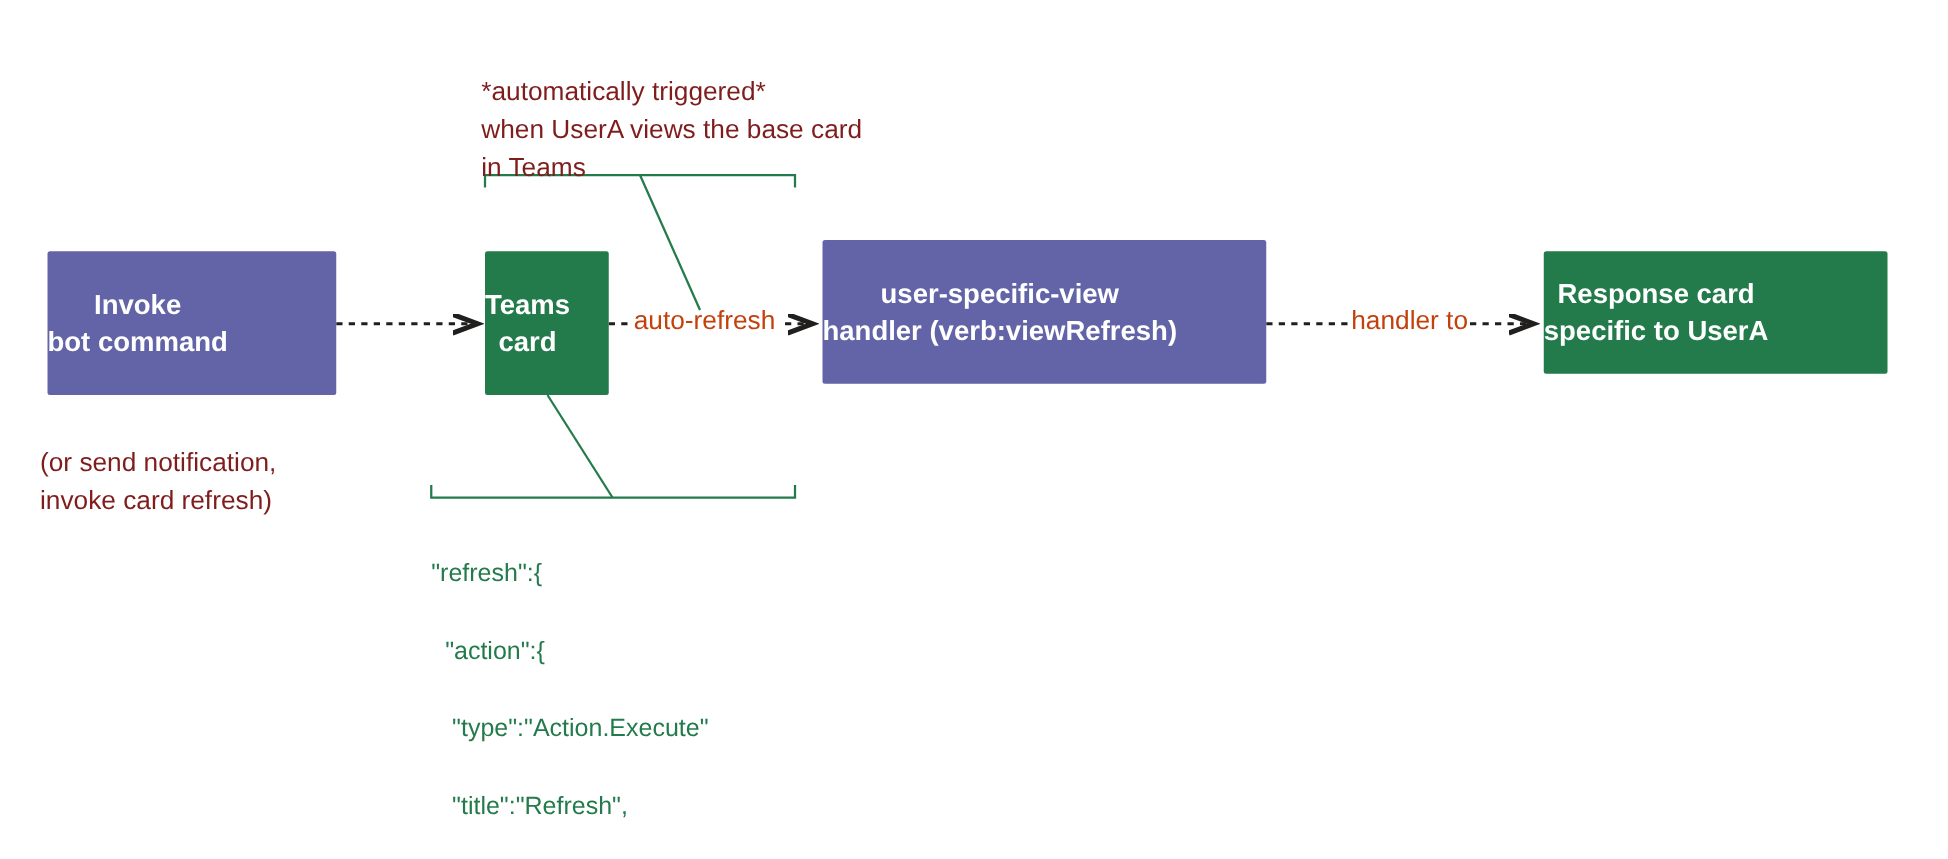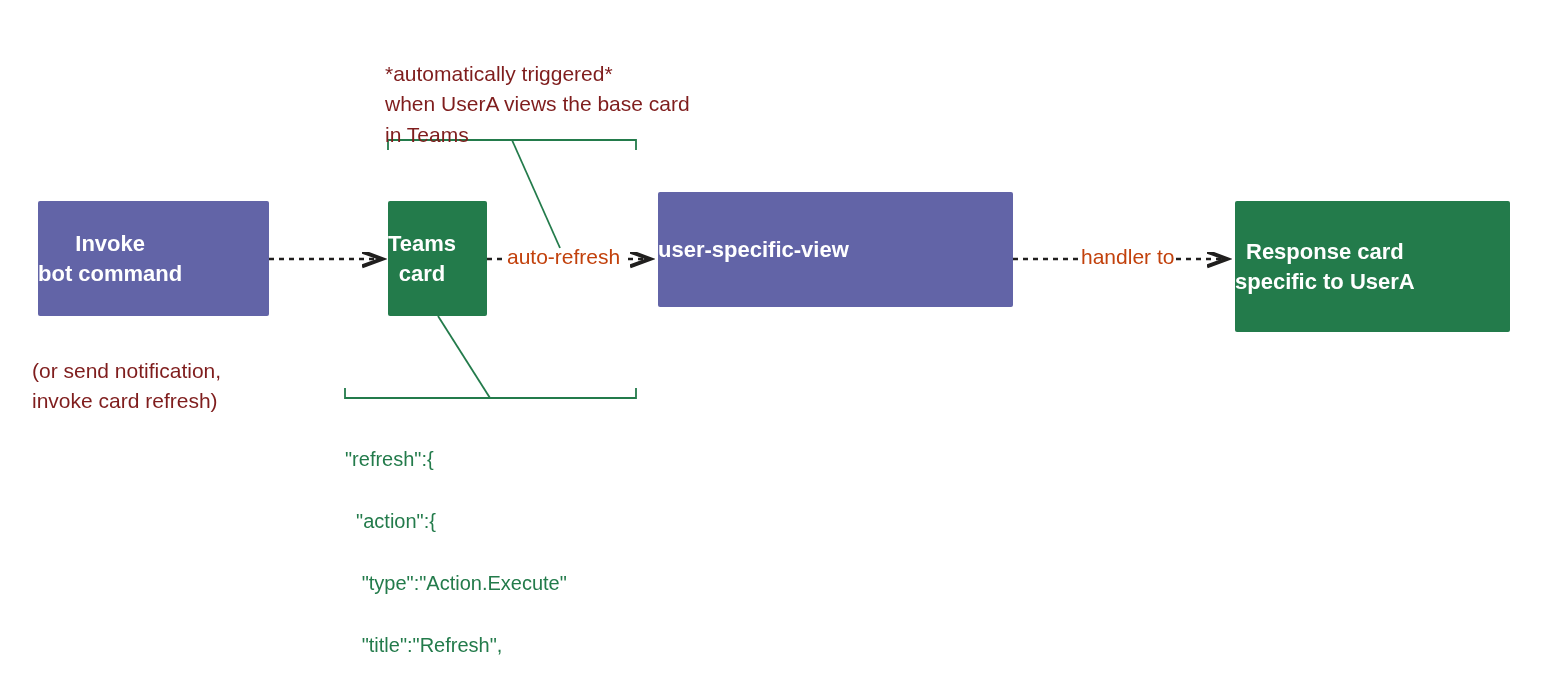--- a/index.html
+++ b/index.html
@@ -95,26 +95,27 @@
     <div>Teams</div>
     <div>card</div>
   </div>
 </div>
 
 <div class="edge-label" style="left:507px; top:245px;">auto-refresh</div>
 
 <div class="box purple" style="left:658px; top:192px; width:355px; height:115px;">
   <div>
     <div>user-specific-view</div>
+    <div>handler (verb:viewRefresh)</div>
   </div>
 </div>
 
 <div class="edge-label" style="left:1081px; top:245px;">handler to</div>
 
-<div class="box green" style="left:1235px; top:201px; width:275px; height:131px;">
+<div class="box green" style="left:1235px; top:201px; width:275px; height:98px;">
   <div>
     <div>Response card</div>
     <div>specific to UserA</div>
   </div>
 </div>
 
 <div class="caption" style="left:385px; top:31px; white-space:pre;">*automatically triggered*
 when UserA views the base card
 in Teams</div>
 

